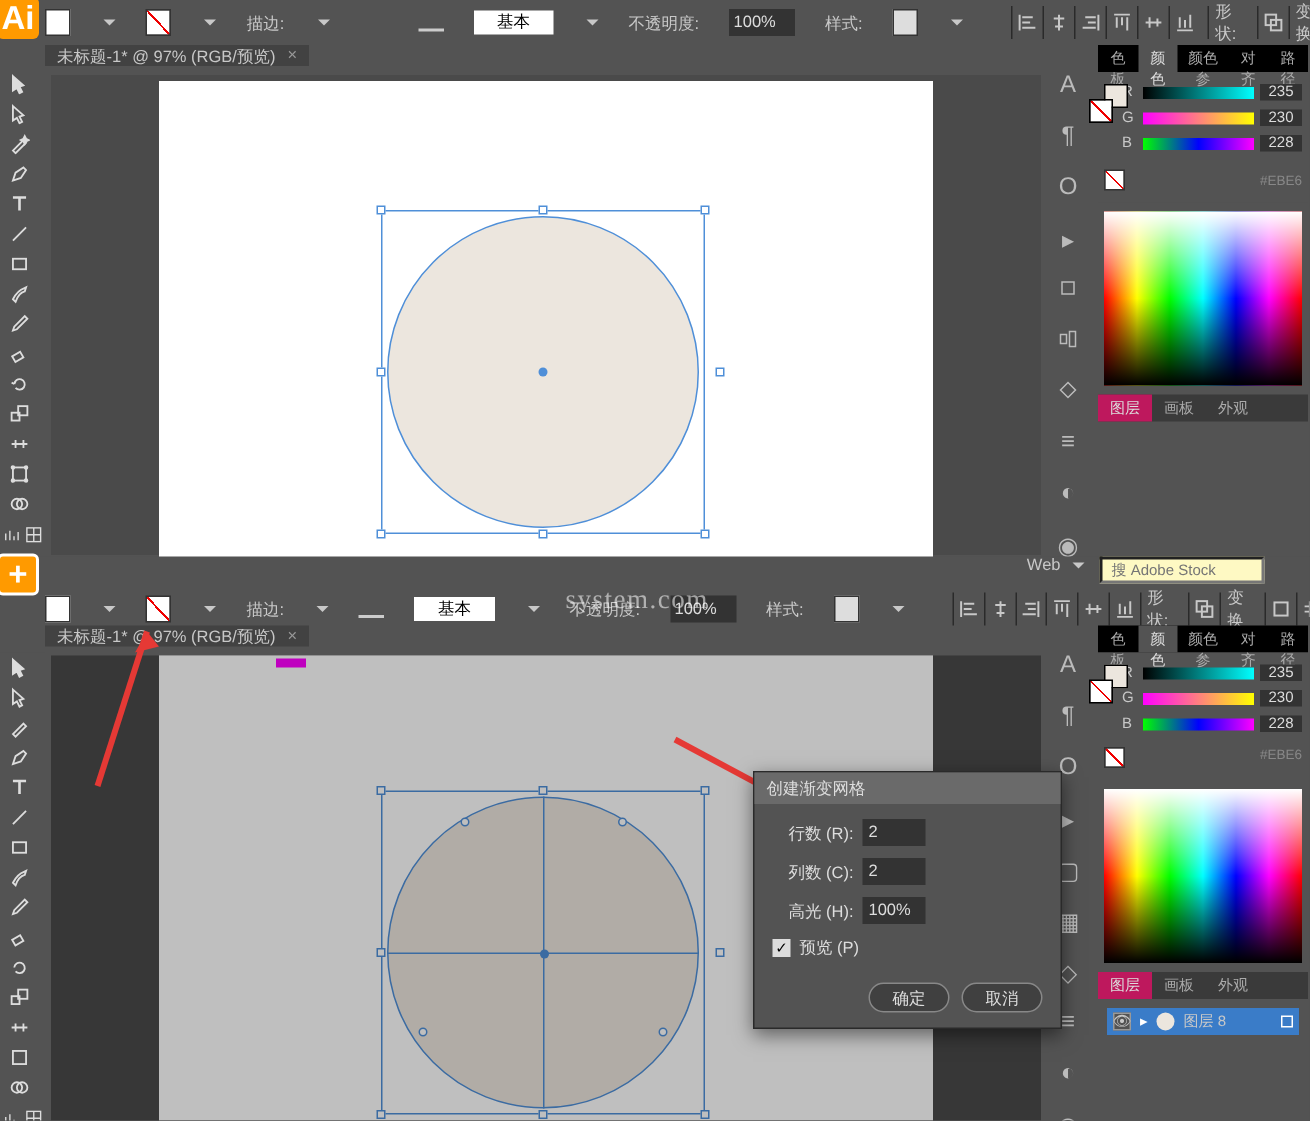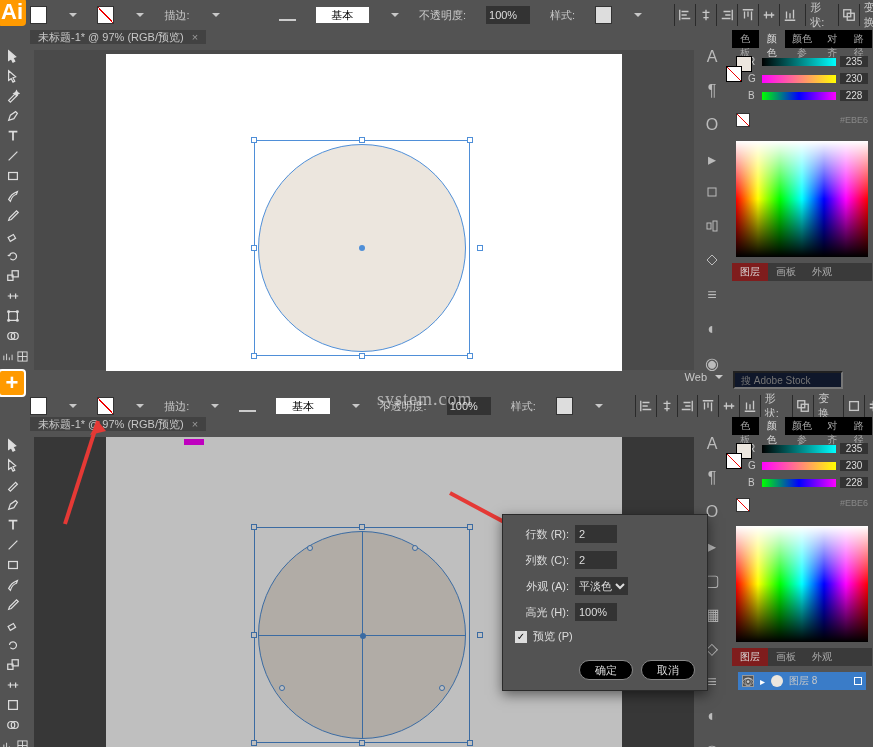--- a/index.html
+++ b/index.html
@@ -87,37 +87,37 @@
 .crow .val { width:28px; background:#333; color:#ddd; text-align:center; padding:0 2px; font-size:10px; }
 .fs-mini { position:relative; width:30px; height:26px; }
 .fs-mini .m1 { position:absolute; left:0; top:0; width:16px; height:16px; background:#ece6de; border:1px solid #000; }
 .fs-mini .m2 { position:absolute; right:0; bottom:0; width:16px; height:16px; background:linear-gradient(to top right,#fff 0%,#fff 47%,#e00 47%,#e00 53%,#fff 53%); border:1px solid #000;}
 
 .spectrum { width:132px; height:116px; margin:6px auto; background:
   linear-gradient(to bottom, rgba(255,255,255,1) 0%, rgba(255,255,255,0) 50%, rgba(0,0,0,0) 50%, rgba(0,0,0,1) 100%),
   linear-gradient(to right, #f00,#ff0,#0f0,#0ff,#00f,#f0f,#f00);
 }
 .panel-tabs2 { display:flex; background:#3a3a3a; margin-top:6px; }
-.panel-tabs2 .pt { padding:2px 8px; font-size:10px; color:#aaa;} .panel-tabs2 .pt.active { background:#7f1d1d; color:#ddd; }
+.panel-tabs2 .pt { padding:2px 8px; font-size:10px; color:#aaa;} .panel-tabs2 .pt.active { background:#be185d; color:#ddd; }
 .layers-body { background:#535353; padding:6px; }
 .layer-row { display:flex; align-items:center; gap:6px; background:#3a7cc8; height:18px; padding:0 4px; font-size:10px; }
 .eye { width:12px; height:12px; border:1px solid #999; background:#535353; display:inline-flex; align-items:center; justify-content:center;}
 
 .webdd { position:absolute; right:150px; top:0; font-size:11px; color:#c8c8c8; display:flex; align-items:center; gap:6px; }
-.search-stock { position:absolute; right:30px; top:0; font-size:10px; color:#888; background:#0f172a; width:110px; height:18px; padding:2px 6px;}
+.search-stock { position:absolute; right:30px; top:0; font-size:10px; color:#888; background:#fef9c3; width:110px; height:18px; padding:2px 6px;}
 
 .dialog { position:absolute; left:502px; top:143px; width:206px; background:#535353; border:1px solid #2a2a2a; box-shadow:0 4px 12px rgba(0,0,0,0.5); font-size:11px; color:#ddd; z-index:10;}
 .dialog .dtitle { background:#6a6a6a; padding:3px 8px; font-size:11px;}
 .dialog .dbody { padding:10px 12px;}
 .drow { display:flex; align-items:center; gap:6px; margin-bottom:8px; }
 .drow .dl { width:54px; text-align:right; font-size:11px; }
 .drow input[type=text]{ background:#333; border:none; color:#ddd; width:42px; height:18px; padding:0 4px; font-size:11px;}
 .drow select { background:#333; border:none; color:#ddd; height:18px; font-size:11px; }
 .dfoot { display:flex; justify-content:flex-end; gap:8px; padding:6px 12px 10px;}
-.dbtn { border:1px solid #888; background:#000000; color:#ddd; width:54px; height:20px; border-radius:10px; font-size:11px; }
+.dbtn { border:1px solid #888; background:#404040; color:#ddd; width:54px; height:20px; border-radius:10px; font-size:11px; }
 .dcheck { display:flex; align-items:center; gap:6px; margin-top:4px; }
 .dcheck .cb { width:12px; height:12px; background:#ddd; display:flex; align-items:center; justify-content:center; color:#000; font-size:10px;}
 
 .watermark { position:absolute; color:rgba(255,255,255,0.55); font-family:Georgia,serif; pointer-events:none; }
 .wm1 { left:350px; top:355px; font-size:30px; }
 .wm2 { left:377px; top:389px; font-size:18px; letter-spacing:1px; }
 </style>
 </head>
 <body>
 
@@ -669,32 +669,29 @@
   <svg class="red-arrow" style="left:40px;top:38px;width:90px;height:120px">
     <line x1="25" y1="115" x2="58" y2="12"></line>
     <polygon points="58,12 50,26 66,22"></polygon>
   </svg>
   <svg class="red-arrow" style="left:440px;top:112px;width:200px;height:100px">
     <line x1="10" y1="10" x2="150" y2="85"></line>
     <polygon points="150,85 134,84 142,70"></polygon>
   </svg>
 
   <div class="dialog">
+    <div class="dtitle">创建渐变网格</div>
     <div class="dbody">
       <div class="drow">
         <span class="dl">行数 (R):</span>
         <input type="text" value="2" style="">
       </div>
       <div class="drow">
         <span class="dl">列数 (C):</span>
         <input type="text" value="2" style="">
-      </div>
-      <div class="drow">
-        <span class="dl">外观 (A):</span>
-        <select><option>平淡色</option></select>
       </div>
       <div class="drow">
         <span class="dl">高光 (H):</span>
         <input type="text" value="100%" style="">
       </div>
       <div class="dcheck">
         <span class="cb">✓</span>
         <span>预览 (P)</span>
       </div>
     </div>

